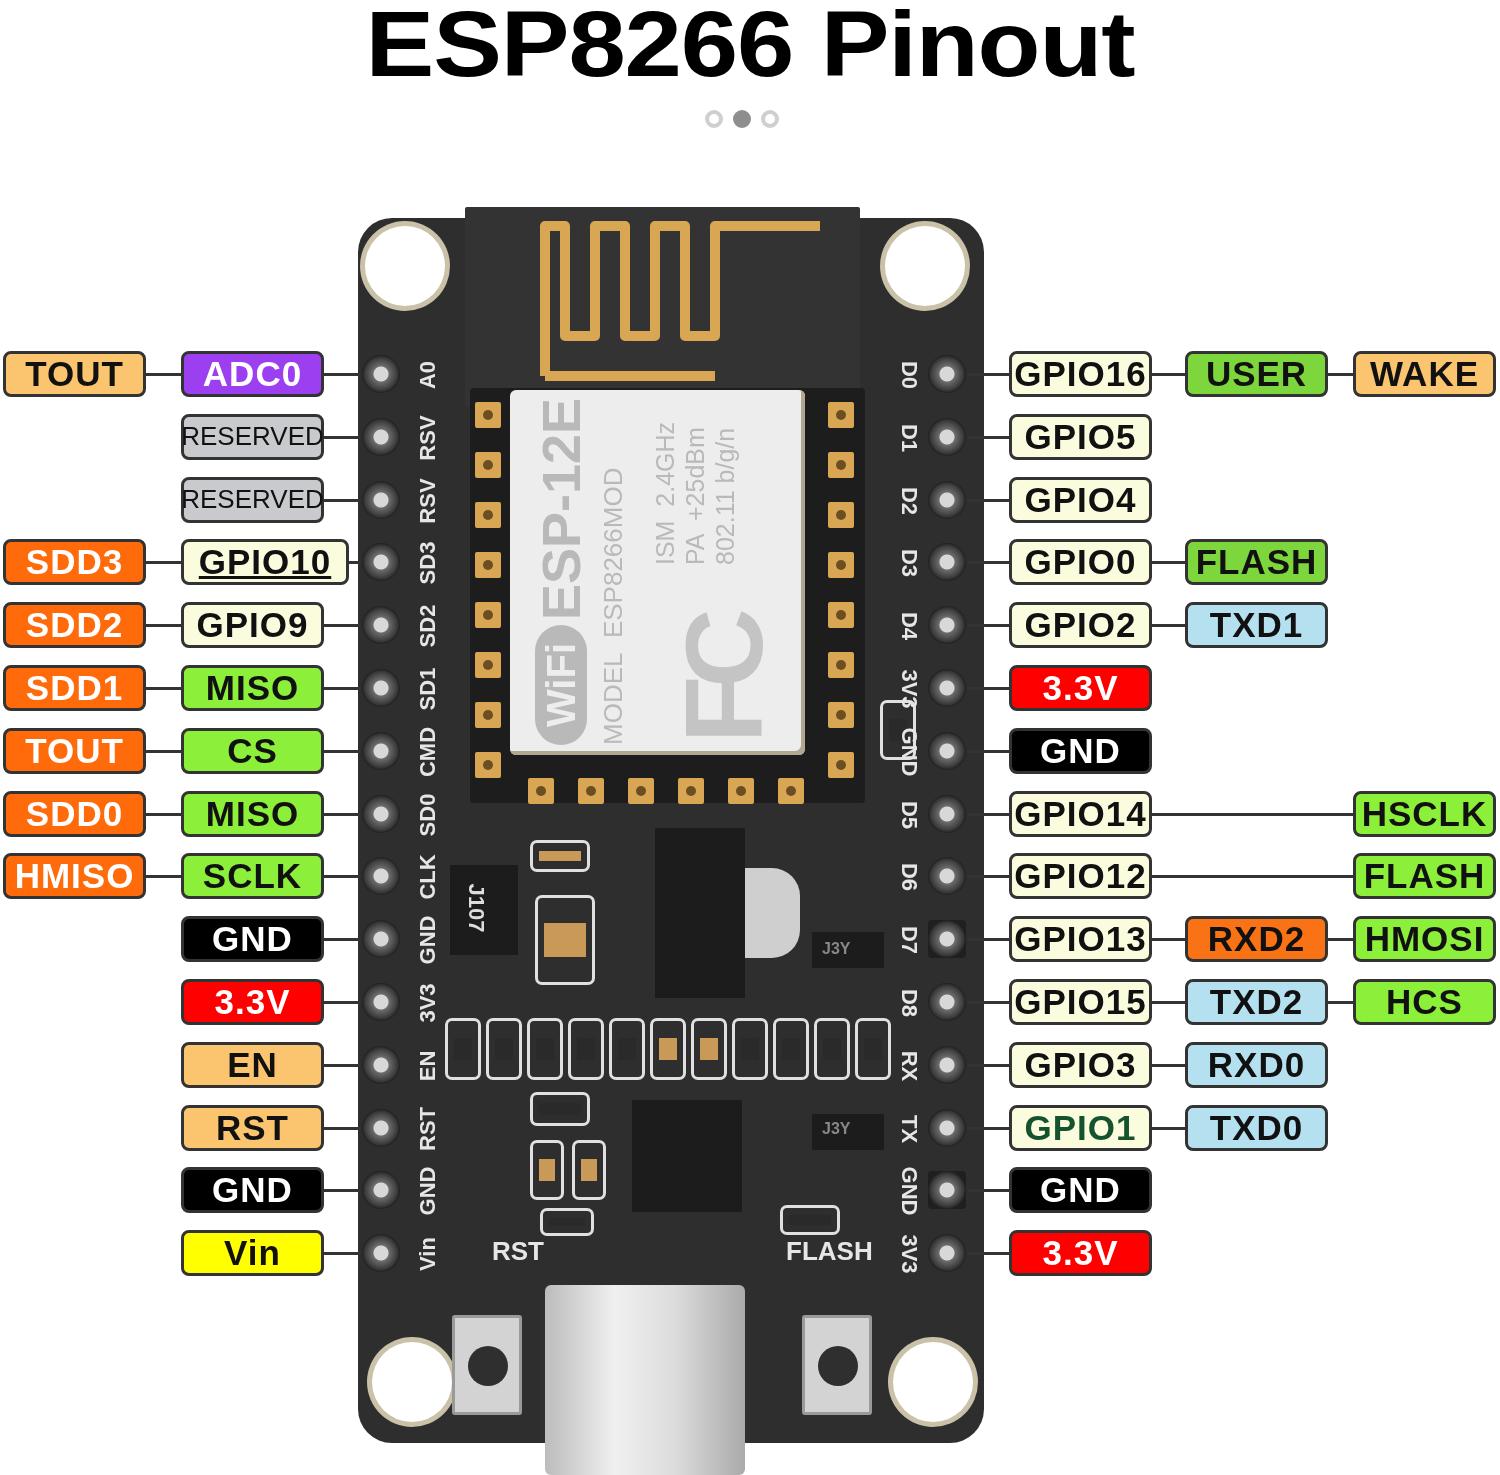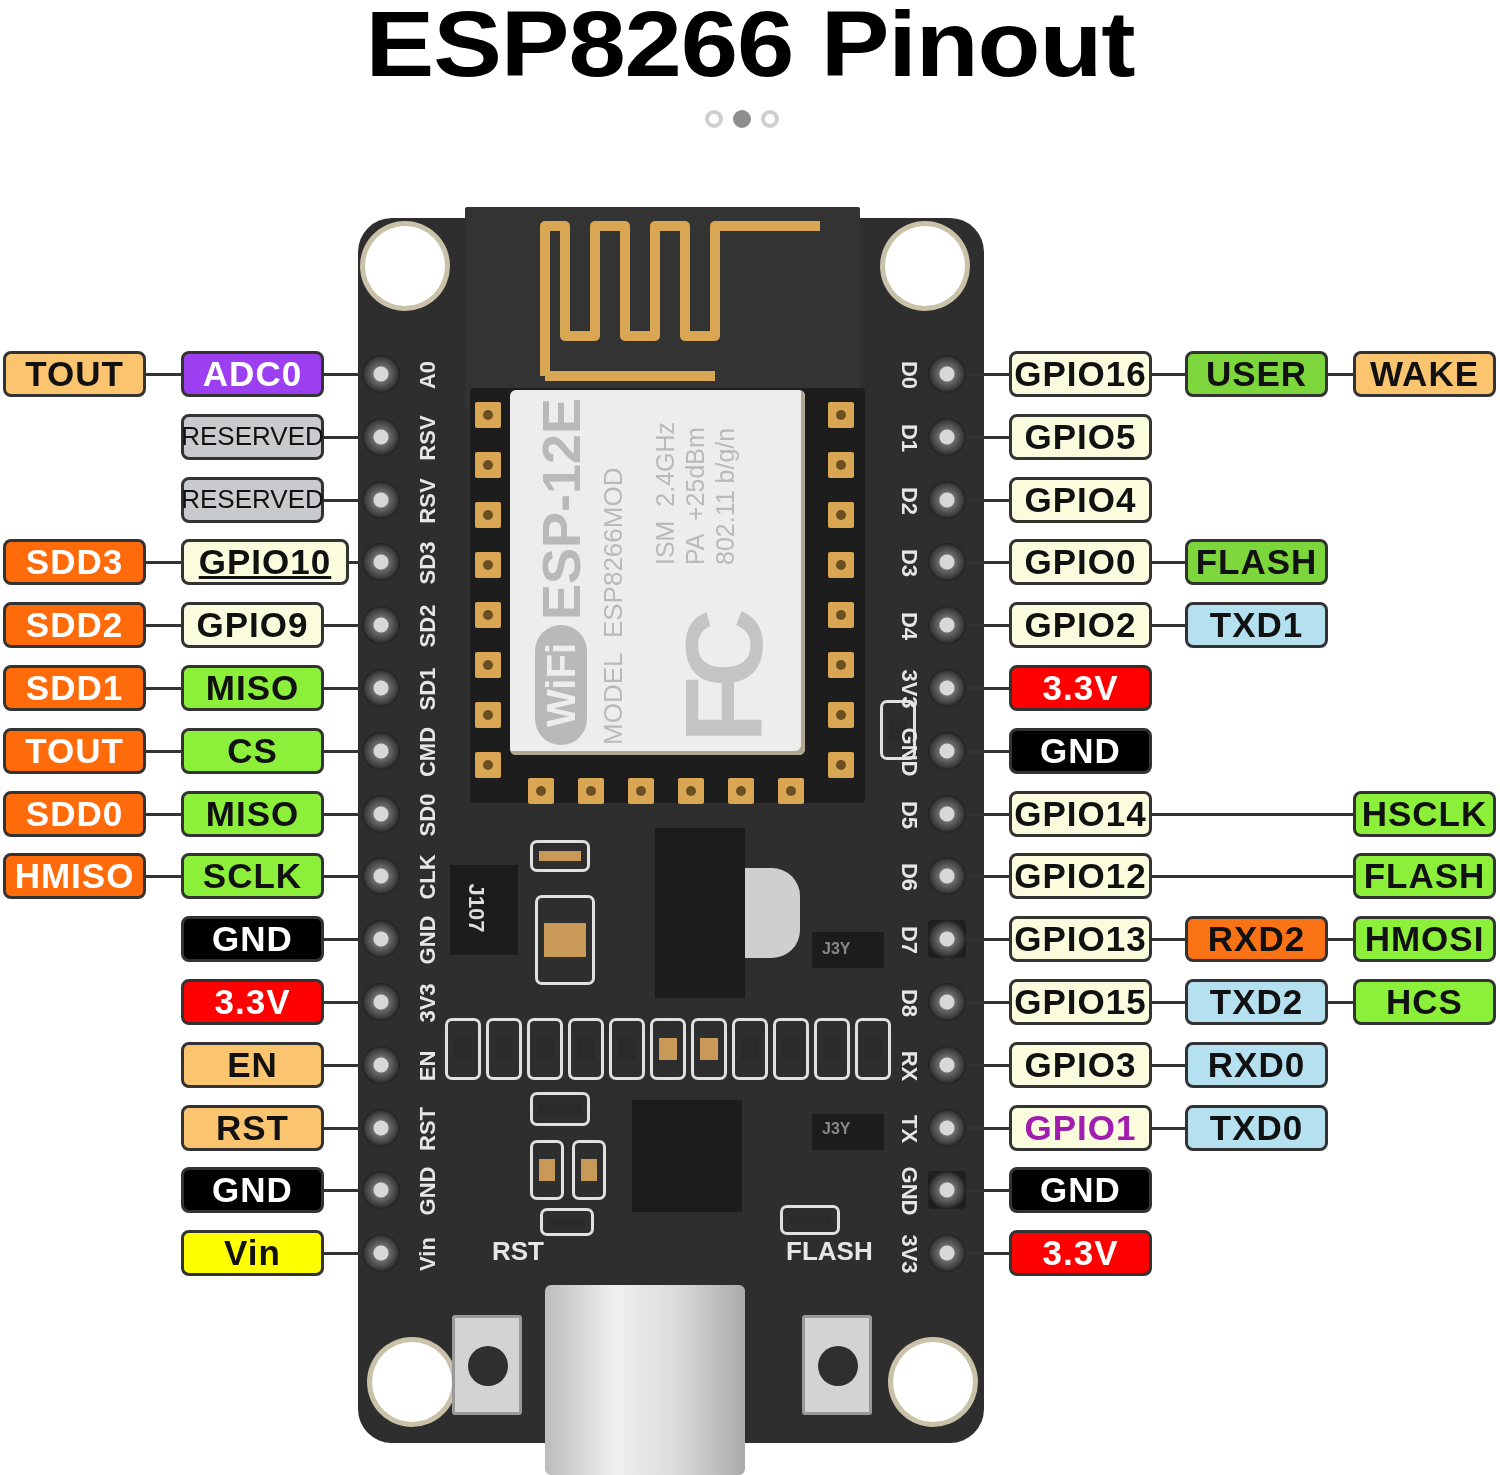--- a/index.html
+++ b/index.html
@@ -322,20 +322,20 @@
     <div class="tag" style="left: 1009px; top: 979px; width: 143px; background: rgb(251, 251, 222); color: rgb(17, 17, 17);">GPIO15</div>
     <div class="line" style="left: 1150px; top: 1001px; width: 37px;"></div>
     <div class="tag" style="left: 1185px; top: 979px; width: 143px; background: rgb(180, 224, 240); color: rgb(17, 17, 17);">TXD2</div>
     <div class="line" style="left: 1326px; top: 1001px; width: 29px;"></div>
     <div class="tag" style="left: 1353px; top: 979px; width: 143px; background: rgb(140, 240, 58); color: rgb(17, 17, 17);">HCS</div>
     <div class="line" style="left: 968px; top: 1063.8px; width: 43px;"></div>
     <div class="tag" style="left: 1009px; top: 1041.8px; width: 143px; background: rgb(251, 251, 222); color: rgb(17, 17, 17);">GPIO3</div>
     <div class="line" style="left: 1150px; top: 1063.8px; width: 37px;"></div>
     <div class="tag" style="left: 1185px; top: 1041.8px; width: 143px; background: rgb(180, 224, 240); color: rgb(17, 17, 17);">RXD0</div>
     <div class="line" style="left: 968px; top: 1126.6px; width: 43px;"></div>
-    <div class="tag" style="left: 1009px; top: 1104.6px; width: 143px; background: rgb(251, 251, 222); color: #a21caf;">GPIO1</div>
+    <div class="tag" style="left: 1009px; top: 1104.6px; width: 143px; background: rgb(251, 251, 222); color: #14532d;">GPIO1</div>
     <div class="line" style="left: 1150px; top: 1126.6px; width: 37px;"></div>
     <div class="tag" style="left: 1185px; top: 1104.6px; width: 143px; background: rgb(180, 224, 240); color: rgb(17, 17, 17);">TXD0</div>
     <div class="line" style="left: 968px; top: 1189.4px; width: 43px;"></div>
     <div class="tag" style="left: 1009px; top: 1167.4px; width: 143px; background: rgb(0, 0, 0); color: rgb(255, 255, 255);">GND</div>
     <div class="line" style="left: 968px; top: 1252.2px; width: 43px;"></div>
     <div class="tag" style="left: 1009px; top: 1230.2px; width: 143px; background: rgb(255, 0, 0); color: rgb(255, 255, 255);">3.3V</div>
   </div>
 
 </body></html>

